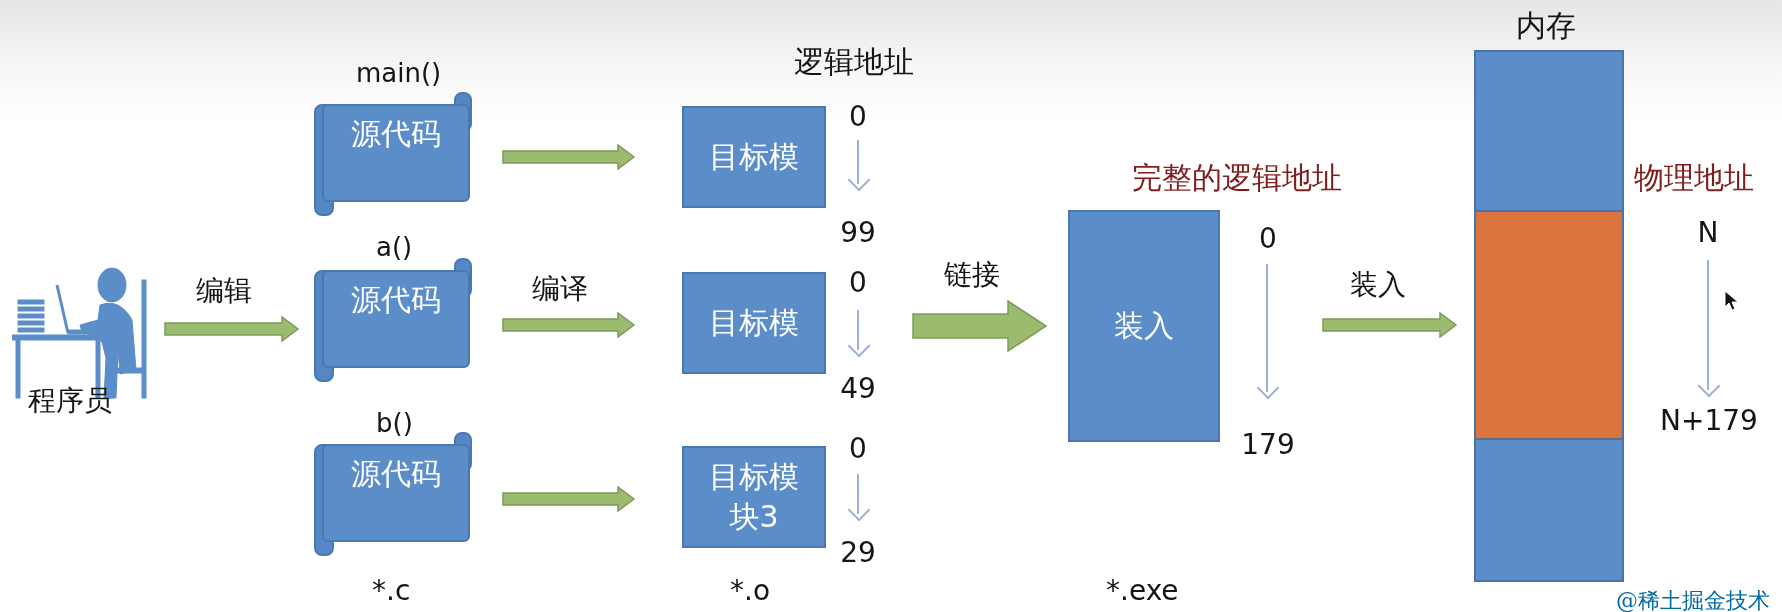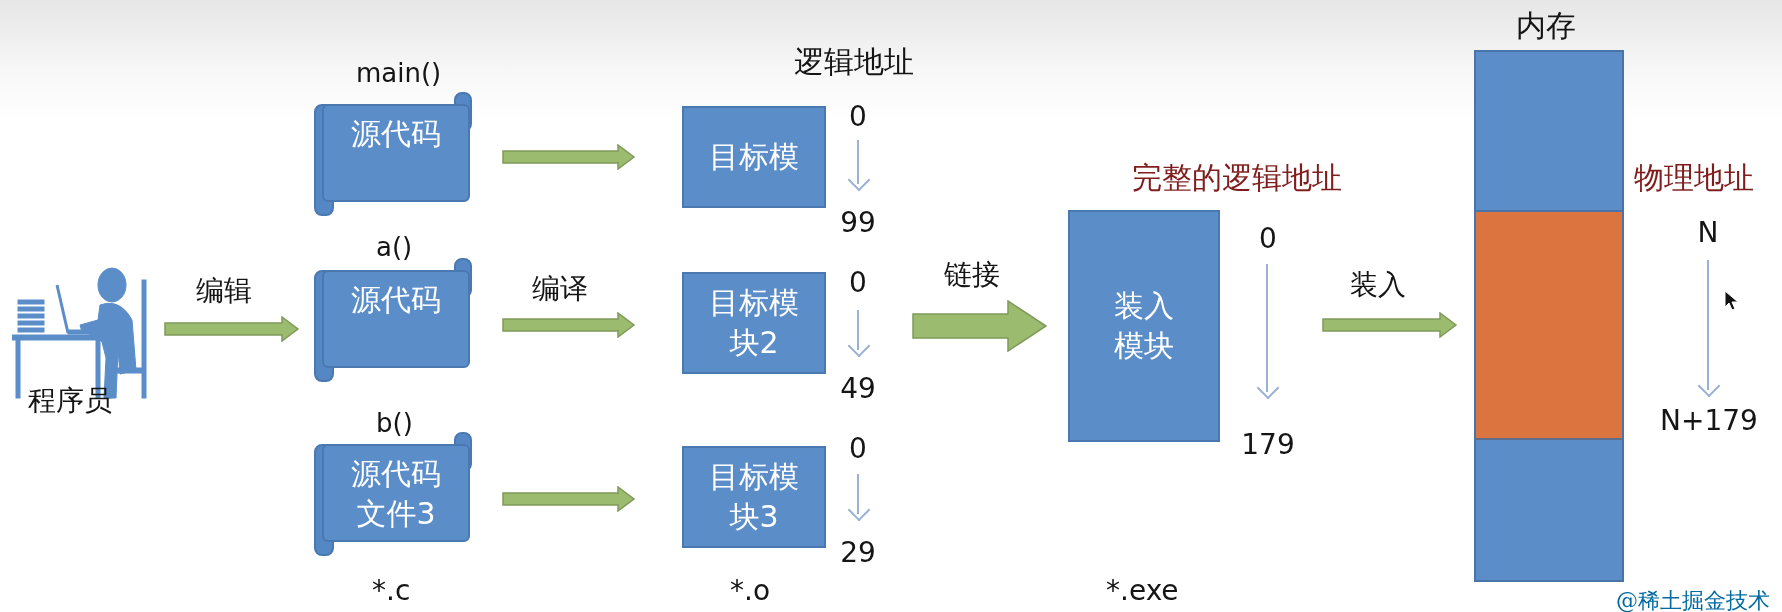--- a/index.html
+++ b/index.html
@@ -97,21 +97,20 @@
     <div>源代码</div>
   </div>
 </div>
 
 <div class="abs label" style="left:376px;top:408px;font-size:26px">b()</div>
 <div class="scroll" style="left:314px;top:432px">
   <div class="left-roll"></div>
   <div class="right-roll"></div>
   <div class="body">
     <div>源代码</div>
-    <div>文件3</div>
   </div>
 </div>
 
 <div class="abs label" style="left:372px;top:574px">*.c</div>
 
 <div class="abs label" style="left:532px;top:270px">编译</div>
 <svg class="arrow" style="left:502px;top:144px" width="134" height="26" viewBox="0 0 134 26">
   <polygon points="1,7 116,7 116,1 132,13 116,25 116,19 1,19" fill="#9bbb6e" stroke="#7f9a5a" stroke-width="1.5"></polygon>
 </svg>
 <svg class="arrow" style="left:502px;top:312px" width="134" height="26" viewBox="0 0 134 26">
@@ -122,25 +121,24 @@
 </svg>
 
 <div class="abs label" style="left:794px;top:42px;font-size:30px">逻辑地址</div>
 
 <div class="box" style="left:682px;top:106px;width:144px;height:102px">
   <div>目标模</div>
 </div>
 <div class="abs num" style="left:844px;top:100px;width:28px">0</div>
 <div class="vline" style="left:857px;top:140px;height:44px"></div>
 <div class="vhead" style="left:851px;top:172px"></div>
-<div class="abs num" style="left:836px;top:206px;width:44px">99</div>
+<div class="abs num" style="left:836px;top:216px;width:44px">99</div>
 
 <div class="box" style="left:682px;top:272px;width:144px;height:102px">
   <div>目标模</div>
-  <div>块2</div>
 </div>
 <div class="abs num" style="left:844px;top:266px;width:28px">0</div>
 <div class="vline" style="left:857px;top:310px;height:40px"></div>
 <div class="vhead" style="left:851px;top:338px"></div>
 <div class="abs num" style="left:836px;top:372px;width:44px">49</div>
 
 <div class="box" style="left:682px;top:446px;width:144px;height:102px">
   <div>目标模</div>
   <div>块3</div>
 </div>
@@ -153,21 +151,20 @@
 
 <div class="abs label" style="left:944px;top:256px">链接</div>
 <svg class="arrow" style="left:912px;top:300px" width="136" height="52" viewBox="0 0 136 52">
   <polygon points="1,14 96,14 96,1 134,26 96,51 96,38 1,38" fill="#9bbb6e" stroke="#7f9a5a" stroke-width="1.5"></polygon>
 </svg>
 
 <div class="abs label red" style="left:1132px;top:158px;font-size:30px">完整的逻辑地址</div>
 
 <div class="box" style="left:1068px;top:210px;width:152px;height:232px">
   <div>装入</div>
-  <div>模块</div>
 </div>
 <div class="abs num" style="left:1254px;top:222px;width:28px">0</div>
 <div class="vline" style="left:1266px;top:264px;height:128px"></div>
 <div class="vhead" style="left:1260px;top:380px"></div>
 <div class="abs num" style="left:1236px;top:428px;width:64px">179</div>
 
 <div class="abs label" style="left:1106px;top:574px">*.exe</div>
 
 <div class="abs label" style="left:1350px;top:266px">装入</div>
 <svg class="arrow" style="left:1322px;top:312px" width="136" height="26" viewBox="0 0 136 26">

